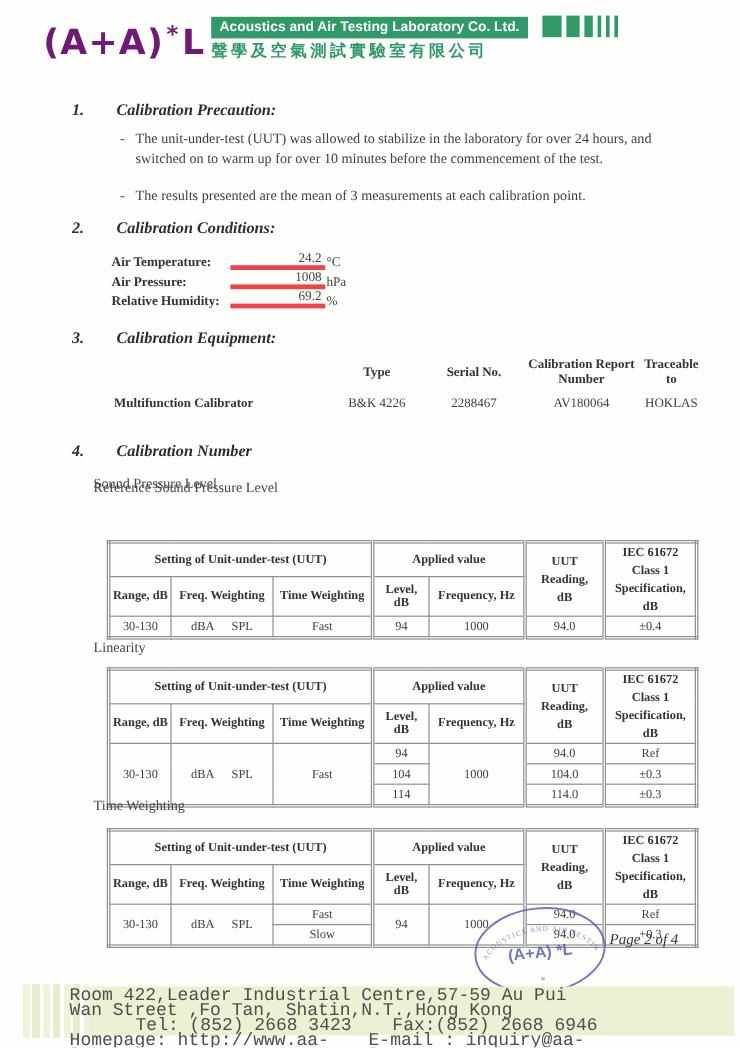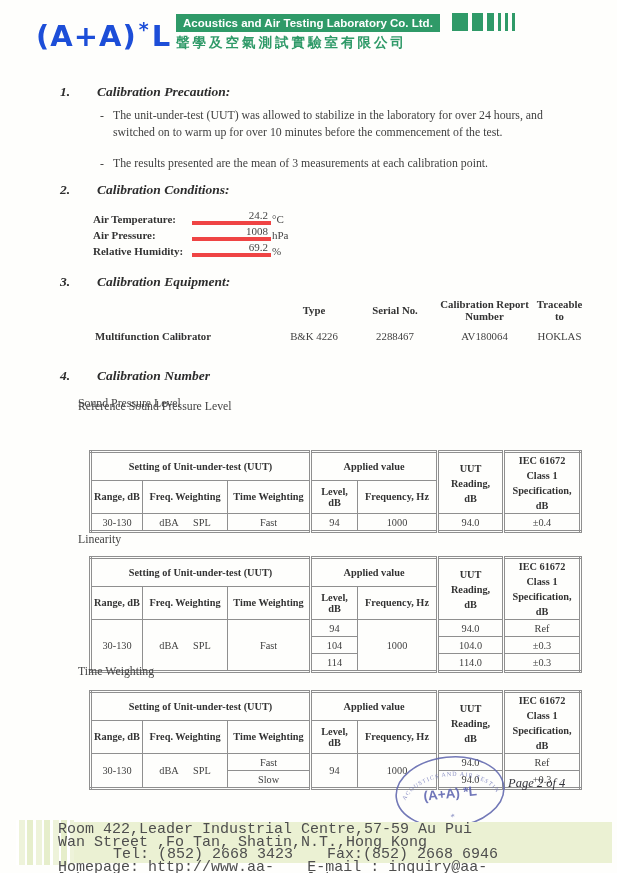--- a/index.html
+++ b/index.html
@@ -3,21 +3,21 @@
 <meta charset="utf-8">
 <style>
   html,body { margin:0; padding:0; background:#ffffff; }
   .page {
     position:relative; width:617px; height:873px; background:#fefefc;
     font-family:"Liberation Serif", serif; color:#3c3c3c; overflow:hidden;
   }
 
   
   .logo { position:absolute; left:36px; top:12px; font-family:"DejaVu Sans", sans-serif;
-          font-weight:bold; color:#1d4ed8; font-size:29px; letter-spacing:1px; line-height:34px; }
+          font-weight:bold; color:#701a75; font-size:29px; letter-spacing:1px; line-height:34px; }
   .logo .star { font-size:19px; vertical-align:10px; margin:0 2px; }
   .banner-col { position:absolute; left:176px; top:13px; }
   .banner { display:inline-block; background:#2f9a68; color:#ffffff;
             font-family:"Liberation Sans", sans-serif; font-weight:bold;
             font-size:11.5px; line-height:16px; padding:1px 7px; }
   .banner-zh { color:#2f9a68; font-size:13.5px; letter-spacing:3px; margin-top:2px;
                font-weight:bold; font-family:"DejaVu Sans", sans-serif; }
   .bars { position:absolute; left:452px; top:13px; height:18px; }
   .bars span { display:inline-block; background:#2f9a68; height:18px; margin-right:4px; vertical-align:top; }
   .b1{width:16px}.b2{width:11px}.b3{width:7px}.b4{width:3px}.b5{width:3px}.b6{width:3px}

